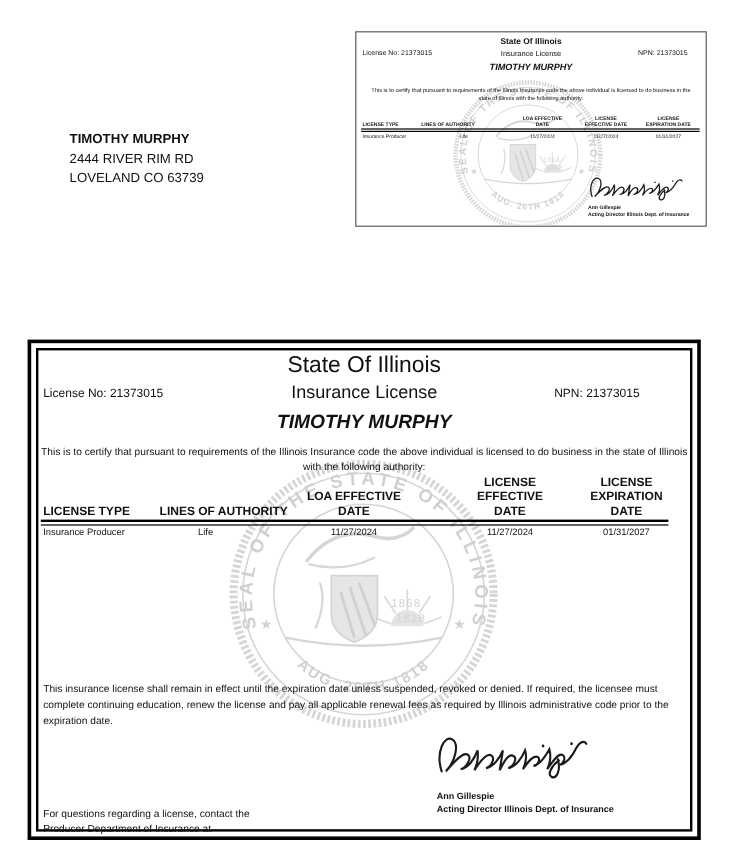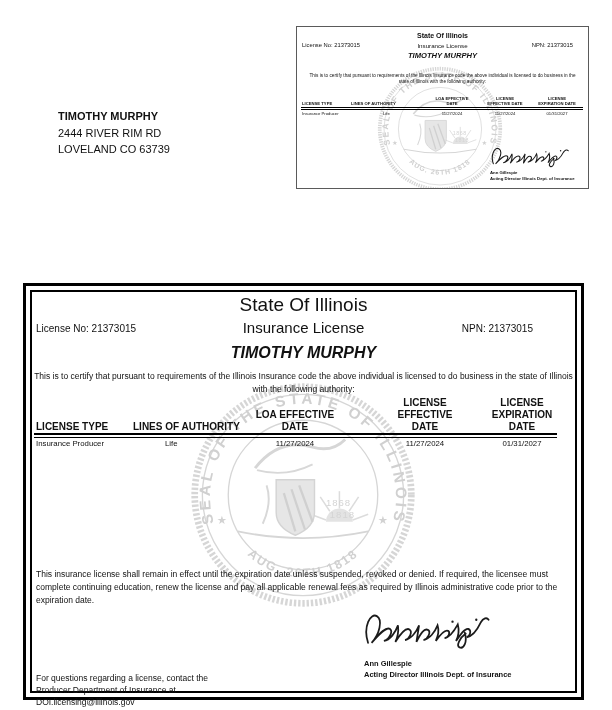--- a/index.html
+++ b/index.html
@@ -241,17 +241,16 @@
         <circle cx="208" cy="34" r="2.6" fill="#1b1b1b"></circle>
           <circle cx="262" cy="30" r="2.6" fill="#1b1b1b"></circle>
       </svg>
     </div>
     <div class="abs sname">Ann Gillespie</div>
     <div class="abs stitle">Acting Director Illinois Dept. of Insurance</div>
 
     <div class="abs contact">
       <div>For questions regarding a license, contact the</div>
       <div>Producer Department of Insurance at</div>
-      <div>DOI.licensing@illinois.gov</div>
     </div>
 
   </div>
 </div>
 
 </body></html>

